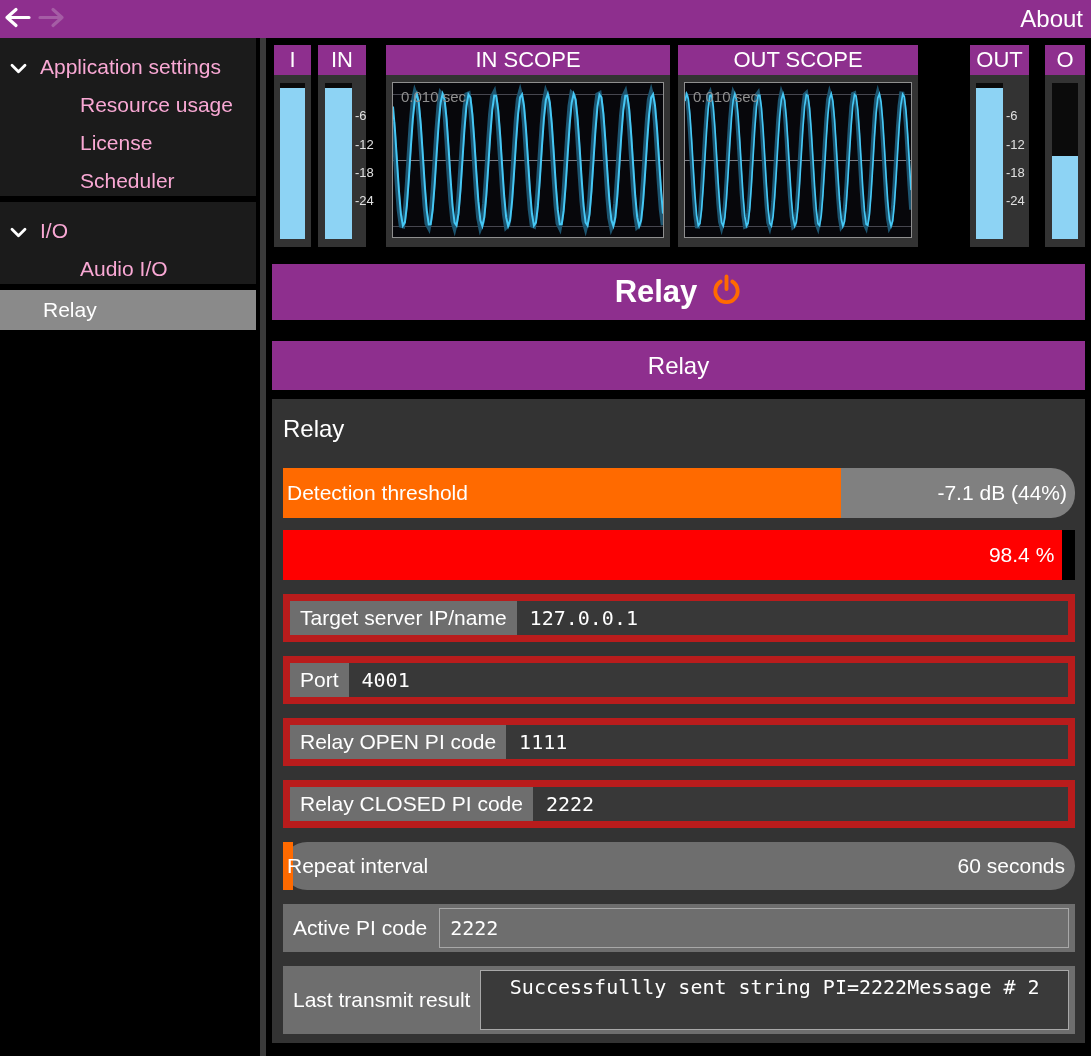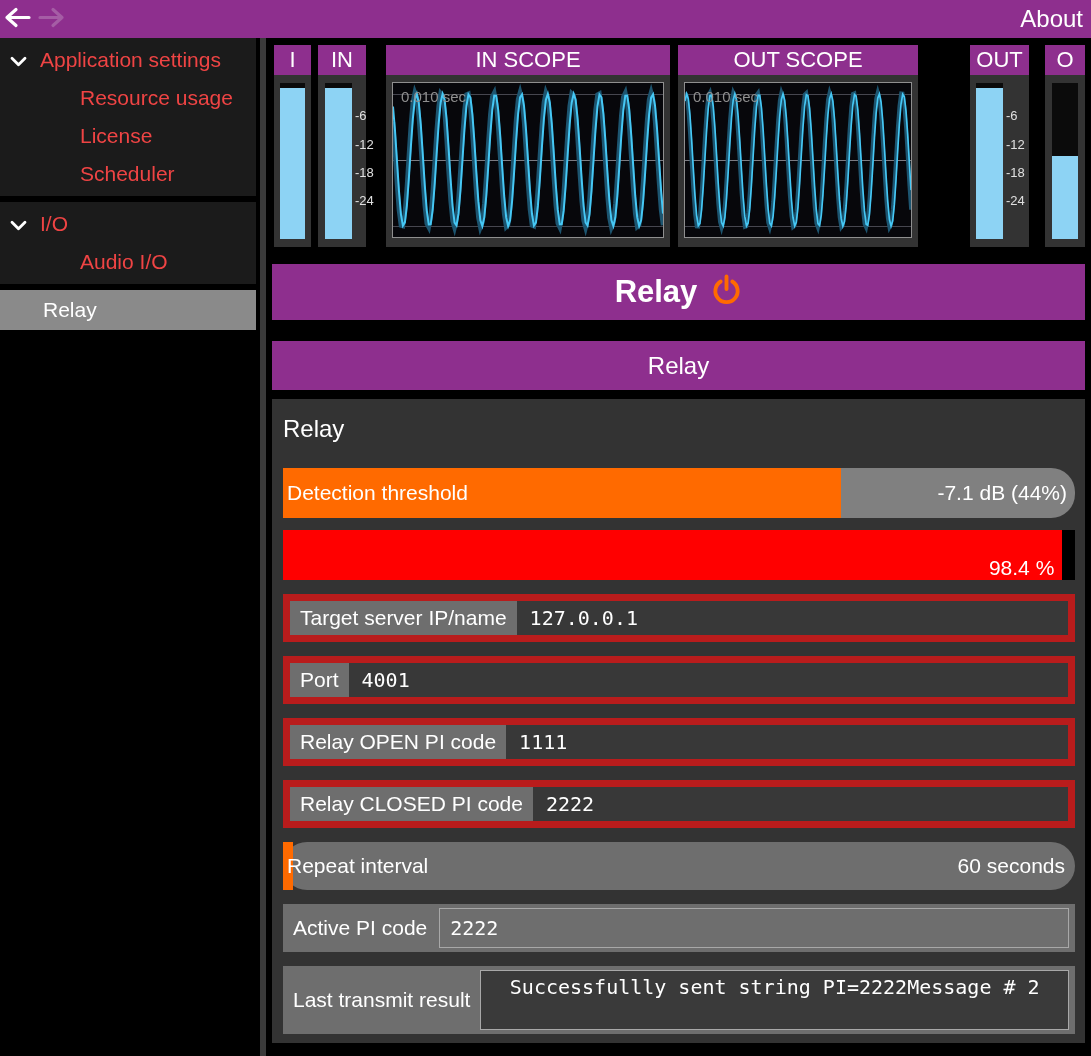--- a/index.html
+++ b/index.html
@@ -18,21 +18,21 @@
   #app{position:relative;width:1091px;height:1056px;background:#000;overflow:hidden;}
 
   
   .topbar{position:absolute;left:0;top:0;width:1091px;height:38px;background:var(--purple);display:flex;align-items:center;}
   .navbtn{display:flex;align-items:center;justify-content:center;width:34px;height:30px;cursor:pointer;}
   .about{margin-left:auto;margin-right:8px;font-size:24px;color:#fff;cursor:pointer;}
 
   
   .sidebar{position:absolute;left:0;top:38px;width:256px;height:1018px;background:#000;}
   .tree-group{background:#1b1b1b;margin-bottom:6px;padding:3px 0;}
-  .tree-row{height:38px;display:flex;align-items:center;font-size:21px;color:#ef4444;cursor:pointer;}
+  .tree-row{height:38px;display:flex;align-items:flex-end;font-size:21px;color:#f9a8d4;cursor:pointer;}
   .tree-parent .chev{margin-left:10px;margin-right:13px;flex:0 0 auto;}
   .tree-child{padding-left:80px;}
   .tree-selected{height:40px;display:flex;align-items:center;background:#8a8a8a;font-size:21px;color:#fff;padding-left:43px;cursor:pointer;}
   .divider{position:absolute;left:260px;top:38px;width:6px;height:1018px;background:#3a3a3a;}
 
   
   .mpanel{position:absolute;top:45px;height:202px;background:var(--panel);}
   .mhead{height:30px;background:var(--purple);display:flex;align-items:center;justify-content:center;font-size:22px;color:#fff;}
   .mbody{position:absolute;left:0;right:0;top:30px;bottom:0;border-radius:19px;}
   .well{position:absolute;top:8px;bottom:8px;background:#0b0b0b;}
@@ -67,21 +67,21 @@
 
   .slider{background:#808080;cursor:pointer;border-radius:24px;}
   .slider .sfill{position:absolute;left:0;top:0;bottom:0;background:var(--orange);}
   .slider .slbl{position:absolute;left:4px;top:0;bottom:0;display:flex;align-items:center;font-size:21px;color:#fff;z-index:2;}
   .slider .sval{position:absolute;right:8px;top:0;bottom:0;display:flex;align-items:center;font-size:21px;color:#fff;z-index:2;}
   #row-det{top:69px;height:50px;}
   #row-rep{top:443px;height:48px;background:#6e6e6e;}
   #row-rep .sval{right:10px;}
 
   #row-lvl{top:131px;height:50px;background:#000;}
-  #row-lvl .lfill{position:absolute;left:0;top:0;bottom:0;background:var(--red);display:flex;align-items:flex-end;justify-content:flex-end;}
+  #row-lvl .lfill{position:absolute;left:0;top:0;bottom:0;background:var(--red);display:flex;align-items:center;justify-content:flex-end;}
   #row-lvl .lval{font-size:21px;color:#fff;margin-right:8px;white-space:nowrap;}
 
   .frow{display:flex;align-items:stretch;height:48px;border:7px solid #b91c1c;background:var(--inputbg);}
   .frow .chip{flex:0 0 auto;background:var(--chip);display:flex;align-items:center;padding:0 10px;font-size:21px;color:#fff;}
   .frow .fval{flex:1;display:flex;align-items:center;padding-left:13px;font-family:"DejaVu Sans Mono",monospace;font-size:20px;color:#fff;cursor:text;}
   #row-f0{top:195px;} #row-f1{top:257px;} #row-f2{top:319px;} #row-f3{top:381px;}
 
   #row-active{top:505px;height:48px;background:#6e6e6e;display:flex;align-items:center;}
   #row-active .alabel{padding:0 12px 0 10px;font-size:21px;color:#fff;}
   #row-active .abox{flex:1;align-self:stretch;margin:4px 6px 4px 0;border:1px solid #a8a8a8;display:flex;align-items:center;padding-left:10px;font-family:"DejaVu Sans Mono",monospace;font-size:20px;color:#fff;cursor:text;}

